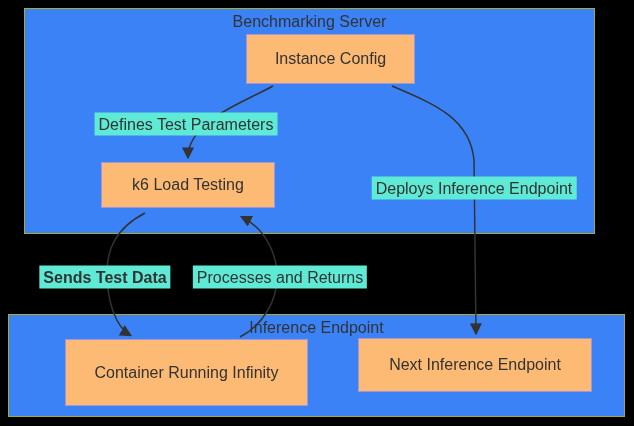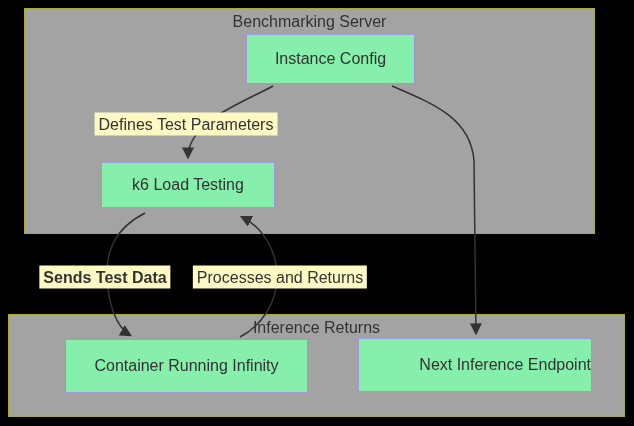--- a/index.html
+++ b/index.html
@@ -5,21 +5,21 @@
   html, body { margin: 0; padding: 0; background: #000000; }
   .canvas {
     position: relative;
     width: 634px; height: 426px;
     background: #000000;
     font-family: "Liberation Sans", sans-serif;
     overflow: hidden;
   }
   .cluster {
     position: absolute;
-    background: #a3a3a3;
+    background: #3b82f6;
     border: 1px solid #aaaa33;
     box-sizing: border-box;
     z-index: 1;
   }
   .cluster-benchmarking { left: 24px; top: 8px; width: 571px; height: 226px; }
   .cluster-inference    { left: 8px;  top: 314px; width: 617px; height: 103px; }
   .cluster-title {
     position: absolute;
     top: 3px; left: 0; width: 100%;
     text-align: center;
@@ -28,37 +28,37 @@
     line-height: 19px;
   }
   .edges-layer {
     position: absolute; left: 0; top: 0;
     width: 634px; height: 426px;
     z-index: 2;
     pointer-events: none;
   }
   .node {
     position: absolute;
-    background: #86efac;
+    background: #fdba74;
     border: 1.5px solid #a296d8;
     box-sizing: border-box;
     display: flex; align-items: center; justify-content: center;
     color: #333333;
     font-size: 16px;
     text-align: center;
     z-index: 3;
   }
   .node-instance-config  { left: 246px; top: 34px;  width: 169px; height: 50px; }
   .node-k6               { left: 101px; top: 162px; width: 174px; height: 46px; }
-  .node-container        { left: 65px;  top: 339px; width: 243px; height: 54px; }
-  .node-next-endpoint    { left: 358px; top: 338px; width: 234px; height: 54px; justify-content: flex-end; }
+  .node-container        { left: 65px;  top: 339px; width: 243px; height: 67px; }
+  .node-next-endpoint    { left: 358px; top: 338px; width: 234px; height: 54px; }
   .edge-label {
     position: absolute;
     transform: translate(-50%, -50%);
-    background: #fef9c3;
+    background: #5eead4;
     color: #333333;
     font-size: 16px;
     line-height: 21px;
     padding: 1px 4px;
     white-space: nowrap;
     z-index: 4;
   }
   .label-defines   { left: 186px; top: 124px; }
   .label-deploys   { left: 474px; top: 188px; }
   .label-sends     { left: 105px; top: 277px; font-weight: bold; }
@@ -66,21 +66,21 @@
 </style>
 </head>
 <body>
 
 <div class="canvas">
 
   <div class="cluster cluster-benchmarking">
     <div class="cluster-title">Benchmarking Server</div>
   </div>
   <div class="cluster cluster-inference">
-    <div class="cluster-title">Inference Returns</div>
+    <div class="cluster-title">Inference Endpoint</div>
   </div>
 
   <svg class="edges-layer" width="634" height="426" viewBox="0 0 634 426" xmlns="http://www.w3.org/2000/svg">
     <defs>
       <marker id="arrow" viewBox="0 0 10 10" refX="8" refY="5" markerWidth="8" markerHeight="8" orient="auto-start-reverse">
         <path d="M0,0 L10,5 L0,10 z" fill="#333333"></path>
       </marker>
     </defs>
     <path d="M273,86 C240,104 196,118 188,152 L188,157" fill="none" stroke="#333333" stroke-width="1.5" marker-end="url(#arrow)"></path>
     <path d="M392,86 C434,104 470,118 474,160 L476,333" fill="none" stroke="#333333" stroke-width="1.5" marker-end="url(#arrow)"></path>
@@ -95,16 +95,17 @@
     <span>k6 Load Testing</span>
   </div>
   <div class="node node-container">
     <span>Container Running Infinity</span>
   </div>
   <div class="node node-next-endpoint">
     <span>Next Inference Endpoint</span>
   </div>
 
   <div class="edge-label label-defines">Defines Test Parameters</div>
+  <div class="edge-label label-deploys">Deploys Inference Endpoint</div>
   <div class="edge-label label-sends">Sends Test Data</div>
   <div class="edge-label label-processes">Processes and Returns</div>
 
 </div>
 
 </body></html>

